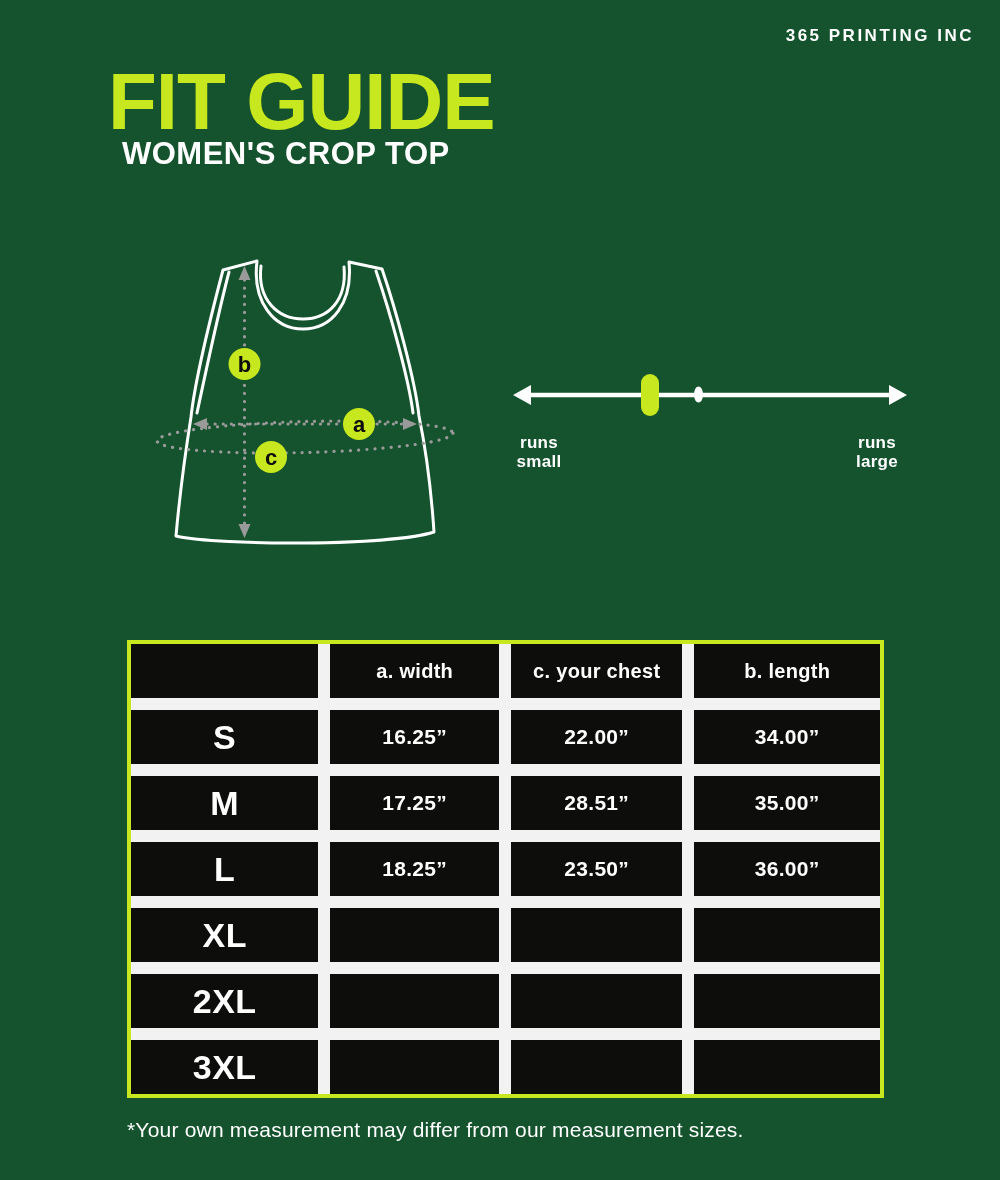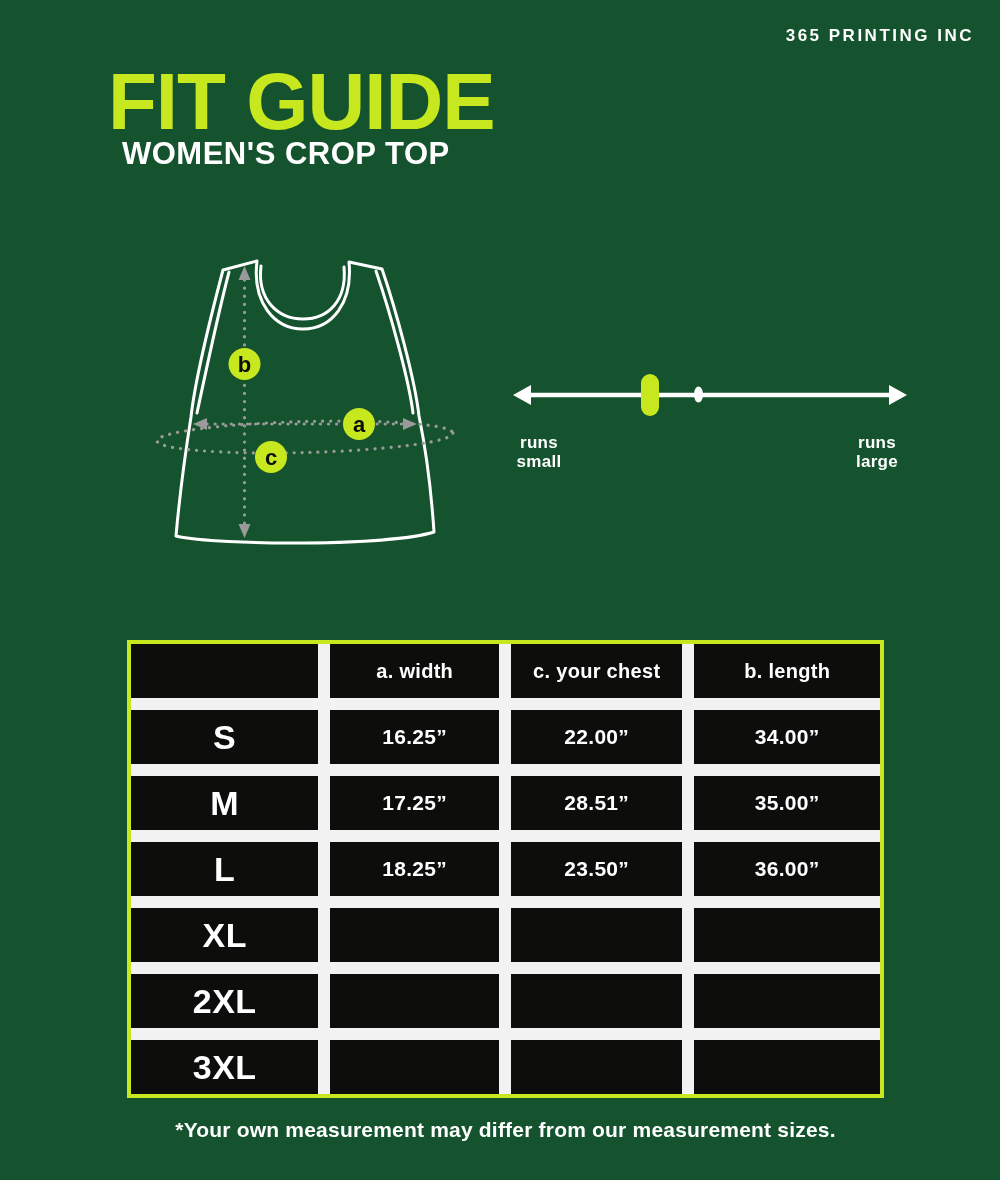--- a/index.html
+++ b/index.html
@@ -51,21 +51,21 @@
     background:#0d0d0c;
     display:flex; align-items:center; justify-content:center;
     color:#ffffff; font-weight:bold;
   }
   .cell.head  { font-size:20px; letter-spacing:0.3px; }
   .cell.size  { font-size:34px; letter-spacing:0.5px; }
   .cell.value { font-size:21px; letter-spacing:0.3px; }
 
   .footnote {
     position:absolute; left:127px; top:1118px; width:757px;
-    text-align:center; font-size:21px; font-weight:bold;
+    font-size:21px; font-weight:normal;
     letter-spacing:0.2px; color:#ffffff; white-space:nowrap;
   }
 </style>
 </head>
 <body>
 
 <div class="page">
 
   <div class="brand">365 PRINTING INC</div>
   <div class="title">FIT GUIDE</div>

